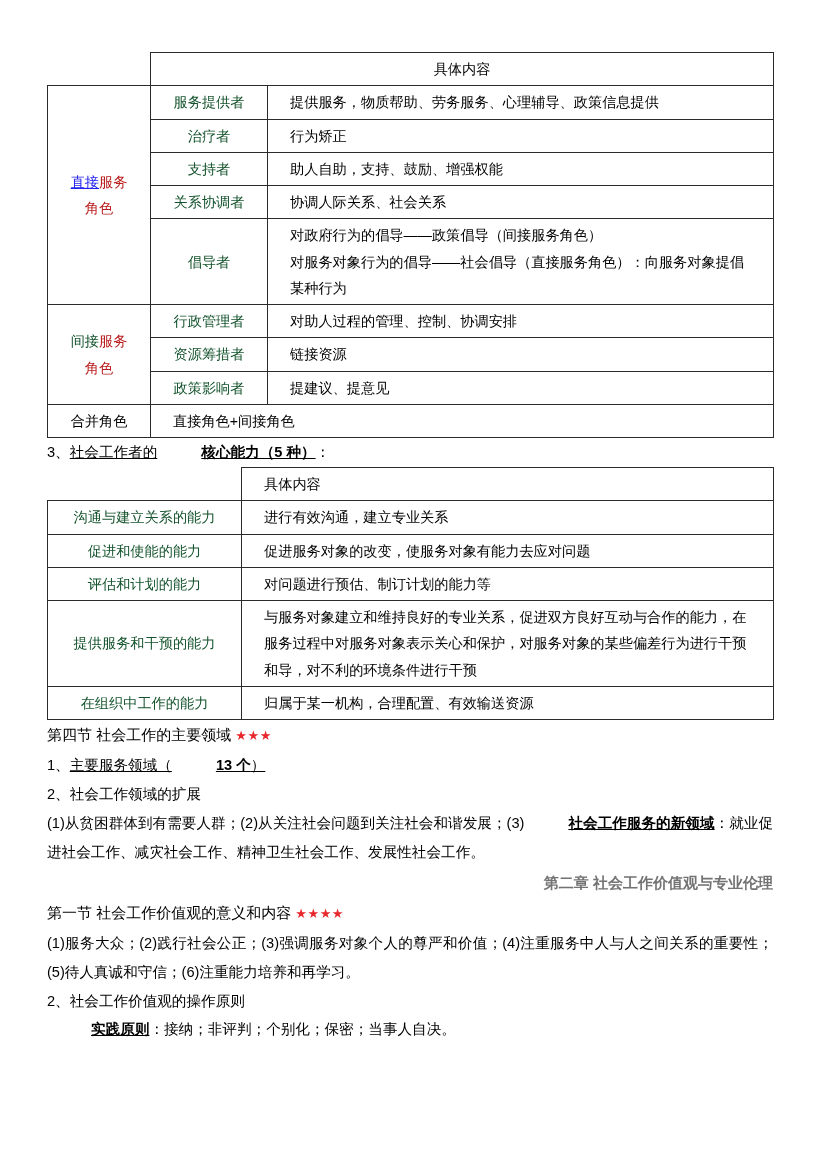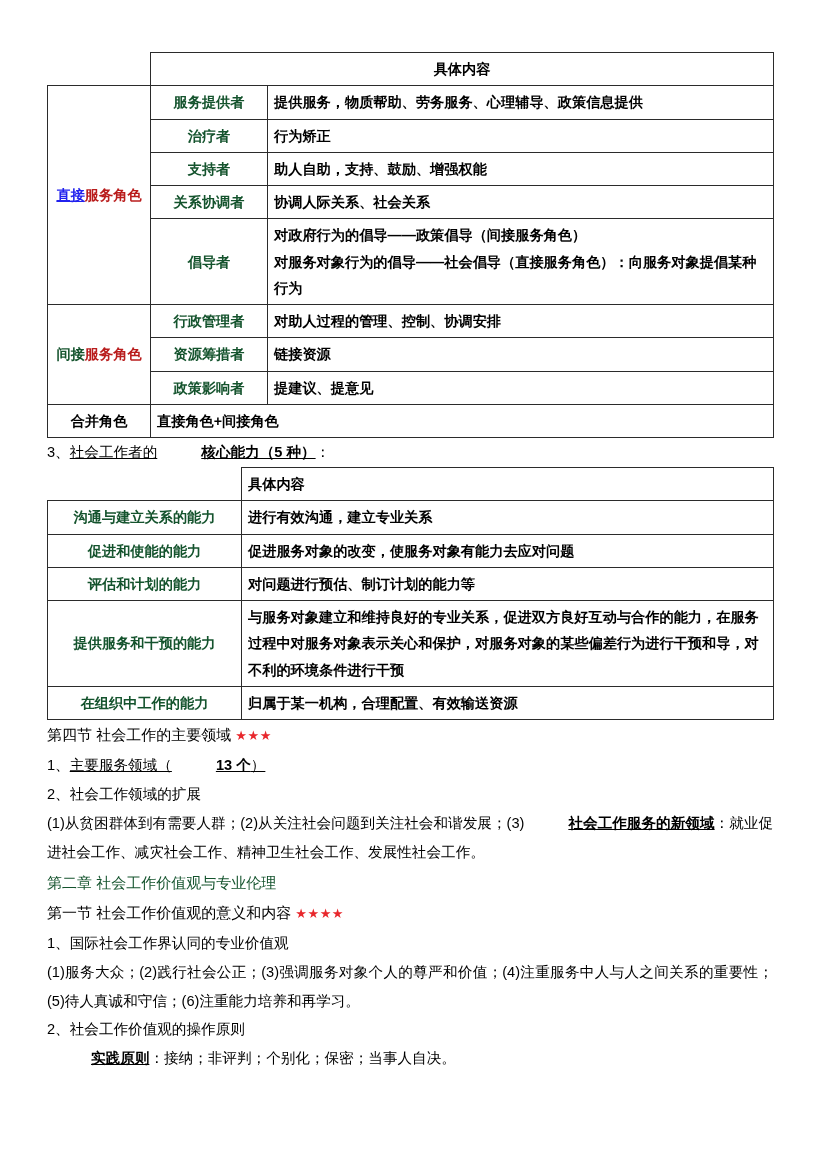--- a/index.html
+++ b/index.html
@@ -22,26 +22,25 @@
     width: 726px;
   }
 
   table.doc-table {
     border-collapse: collapse;
     width: 726px;
     table-layout: fixed;
   }
   table.doc-table td {
     border: 1px solid #2b2b2b;
-    padding: 3px 6px;
+    padding: 3px 22px;
     font-size: 14.2px;
     line-height: 1.85;
     vertical-align: middle;
     word-break: break-all;
-    font-weight: bold;
   }
   td.no-border {
     border-left: none !important;
     border-top: none !important;
   }
   .ctr { text-align: center; }
   .blue { color: #14532d; }
   .blue-u { color: #2222ee; text-decoration: underline; }
   .bk { color: #b91c1c; }
 
@@ -51,23 +50,23 @@
     line-height: 1.98;
     margin: 0;
     color: #000;
     text-align: justify;
     word-break: break-all;
   }
   .b-u { font-weight: bold; text-decoration: underline; padding-left: 44px; }
   .u { text-decoration: underline; }
   .stars { color: #e8272c; letter-spacing: 0.5px; font-size: 13px; }
   .chapter {
-    text-align: left;
-    color: #14532d;
-    font-weight: normal;
+    text-align: right;
+    color: #737373;
+    font-weight: bold;
     font-size: 15px;
     margin: 0;
     line-height: 2.1;
   }
   .sect {
     font-weight: normal;
     font-size: 15px;
     margin: 0;
     line-height: 2.05;
   }
@@ -174,21 +173,20 @@
 
 
   <p class="para">2、社会工作领域的扩展</p>
 
   <p class="para"><span>(1)从贫困群体到有需要人群；(2)从关注社会问题到关注社会和谐发展；(3)</span><span class="b-u">社会工作服务的新领域</span><span>：就业促进社会工作、减灾社会工作、精神卫生社会工作、发展性社会工作。</span></p>
 
   <p class="chapter">第二章 社会工作价值观与专业伦理</p>
 
   <p class="sect"><span>第一节 社会工作价值观的意义和内容</span> <span class="stars">★★★★</span></p>
 
-  <p class="para">1、国际社会工作界认同的专业价值观</p>
 
   <p class="para">(1)服务大众；(2)践行社会公正；(3)强调服务对象个人的尊严和价值；(4)注重服务中人与人之间关系的重要性；(5)待人真诚和守信；(6)注重能力培养和再学习。</p>
 
   <p class="para">2、社会工作价值观的操作原则</p>
 
   <p class="para"><span class="b-u">实践原则</span><span>：接纳；非评判；个别化；保密；当事人自决。</span></p>
 
 </div>
 
 </body></html>

